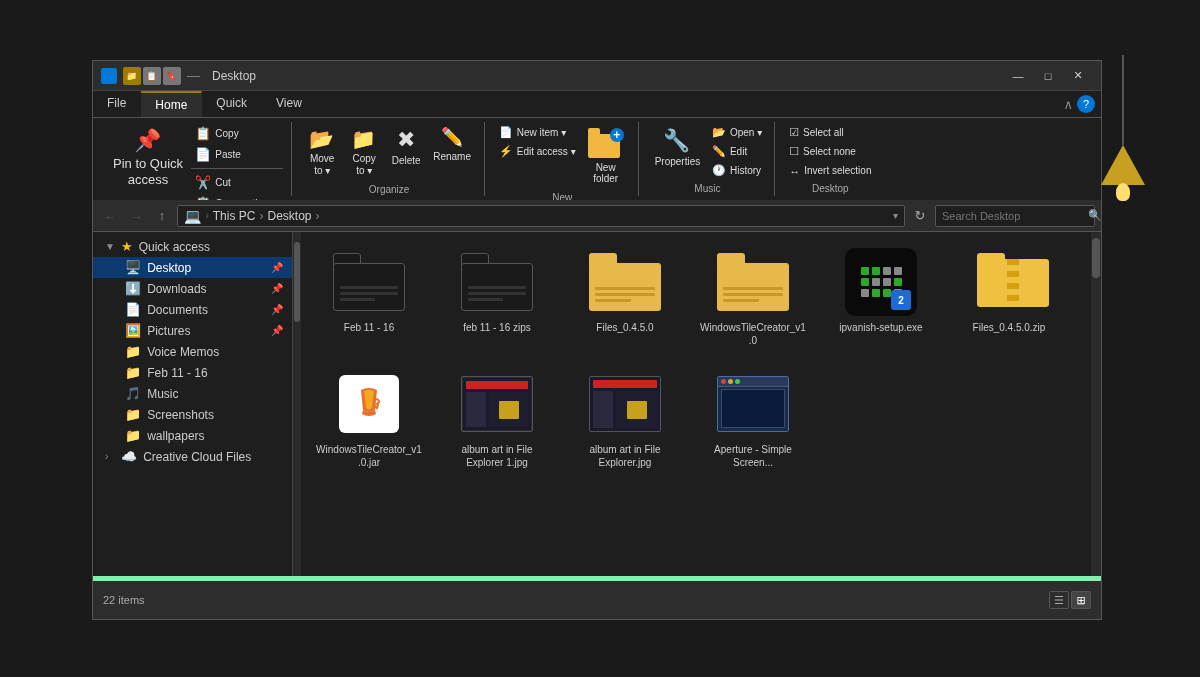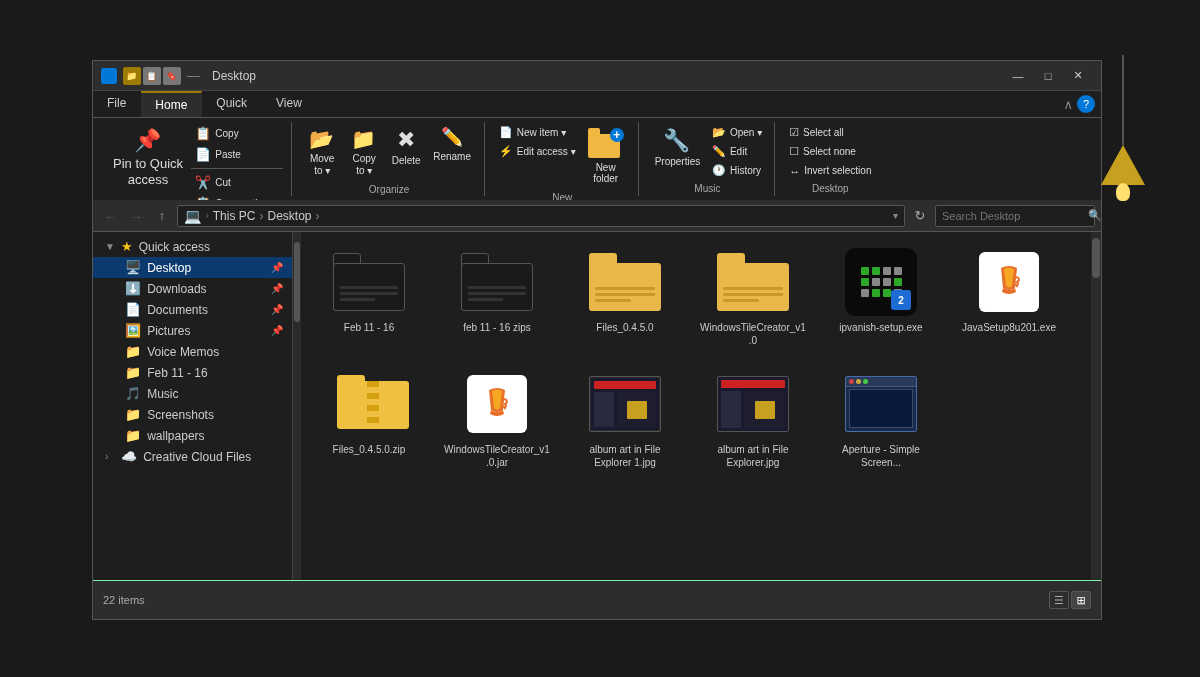--- a/index.html
+++ b/index.html
@@ -362,21 +362,21 @@
       border-radius: 1px;
     }
     .folder-dark .folder-line { background: #333; }
 
     
     .statusbar {
       display: flex;
       align-items: center;
       justify-content: space-between;
       background: #2d2d2d;
-      border-top: 1px solid #86efac;
+      border-top: 5px solid #86efac;
       padding: 19px 10px;
       height: 24px;
       flex-shrink: 0;
     }
     .status-text {
       color: #aaa;
       font-size: 11px;
     }
     .view-buttons {
       display: flex;
@@ -785,34 +785,20 @@
                     <div style="width:20px;height:20px;background:#1e6bd4;border-radius:3px;display:flex;align-items:center;justify-content:center;">
                       <span style="color:#fff;font-size:10px;font-weight:bold;">2</span>
                     </div>
                   </div>
                 </div>
               </div>
             </div>
             <div class="file-name">ipvanish-setup.exe</div>
           </div>
 
-          <div class="file-item">
-            <div class="file-icon">
-              <div class="java-icon">
-
-                <svg width="44" height="44" viewBox="0 0 44 44" xmlns="http://www.w3.org/2000/svg">
-                  <path d="M14 8 Q22 4 30 8 L28 28 Q22 32 16 28 Z" fill="#e76f2a"></path>
-                  <path d="M17 9 Q22 6 27 9 L25 26 Q22 29 19 26 Z" fill="#f5a623"></path>
-                  <path d="M16 28 Q22 32 28 28 L29 32 Q22 36 15 32 Z" fill="#e76f2a"></path>
-                  <path d="M26 18 Q32 16 32 20 L30 22 Q32 22 30 26 L28 24" fill="none" stroke="#e76f2a" stroke-width="2"></path>
-                </svg>
-              </div>
-            </div>
-            <div class="file-name">JavaSetup8u201.exe</div>
-          </div>
 
           <div class="file-item">
             <div class="file-icon">
               <div style="position:relative; width:64px; height:58px;">
                 <div class="folder-icon" style="width:64px; height:54px;">
                   <div class="folder-tab" style="background:#f0c040;"></div>
                   <div class="folder-body" style="background:#f0c040;">
 
                     <div style="position:absolute; left:50%; top:0; bottom:0; transform:translateX(-50%); width:12px; background:repeating-linear-gradient(180deg, #d4a010 0px, #d4a010 6px, #f0c040 6px, #f0c040 12px); z-index:1;"></div>
                   </div>

